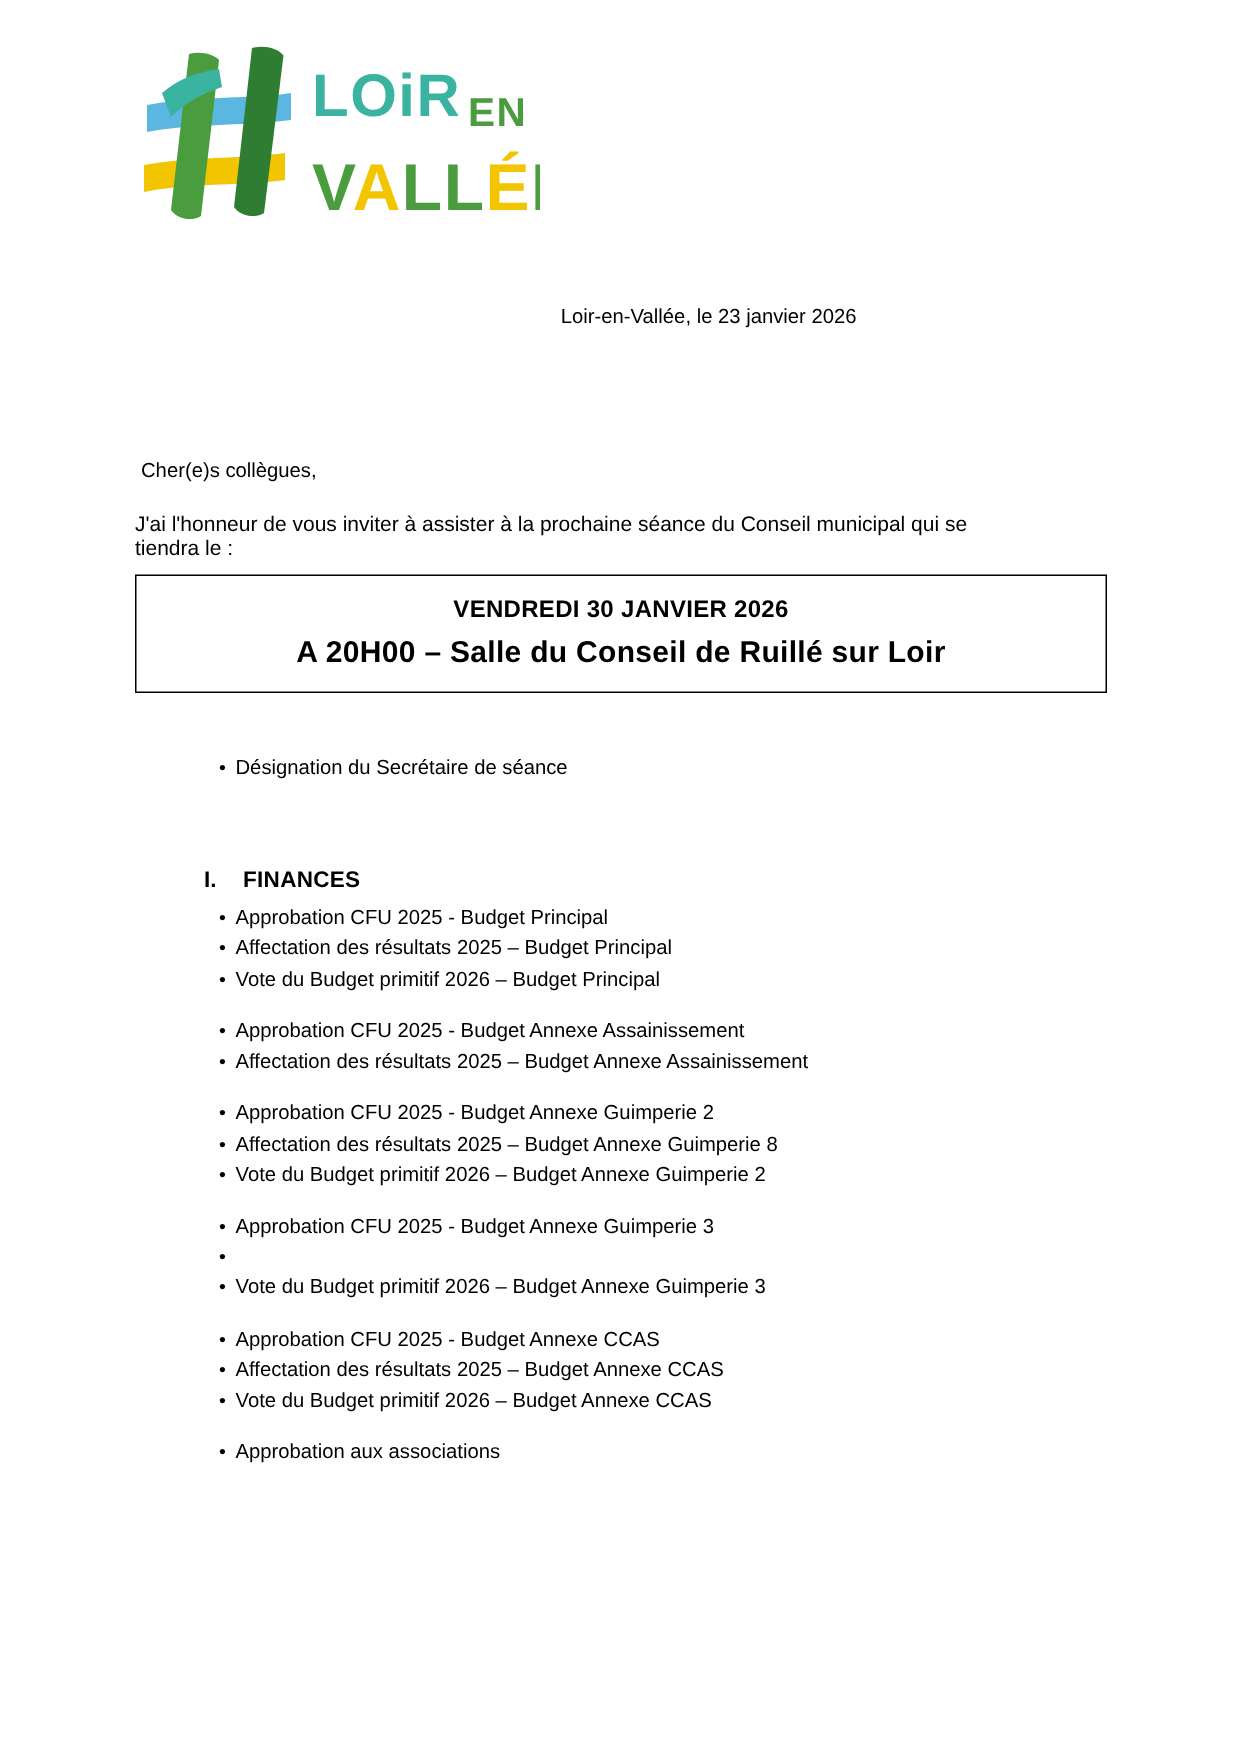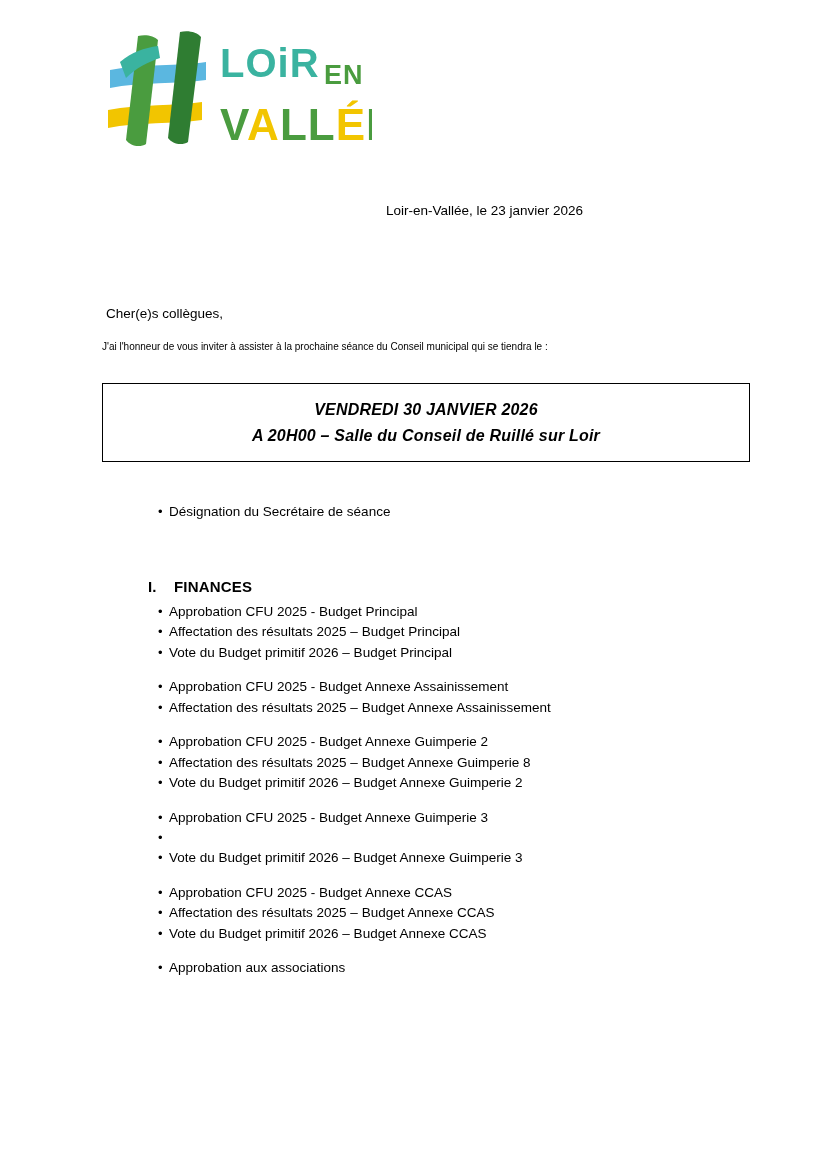--- a/index.html
+++ b/index.html
@@ -13,21 +13,20 @@
     font-family: "Liberation Sans", sans-serif;
     color: #000000;
     position: relative;
     overflow: hidden;
   }
   .page {
     position: relative;
     width: 661px;
     height: 1169px;
     box-sizing: border-box;
-    margin-left: 12px;
   }
 
   
   .logo {
     position: absolute;
     left: 90px;
     top: 22px;
     width: 270px;
     height: 130px;
   }
@@ -47,46 +46,45 @@
   .salutation {
     position: absolute;
     left: 94px;
     top: 306px;
     font-size: 13.5px;
   }
   .intro {
     position: absolute;
     left: 90px;
     top: 341px;
-    font-size: 10px;
+    font-size: 14px;
   }
 
   
   .meeting-box {
     position: absolute;
     left: 90px;
     top: 383px;
     width: 648px;
     height: 79px;
     border: 1px solid #000;
     box-sizing: border-box;
     display: flex;
     flex-direction: column;
     align-items: center;
     justify-content: center;
-    font-style: italic;
   }
   .meeting-line1 {
     font-size: 16px;
     font-weight: bold;
     letter-spacing: 0.2px;
     margin-bottom: 8px;
   }
   .meeting-line2 {
-    font-size: 16px;
+    font-size: 20px;
     font-weight: bold;
     letter-spacing: 0.2px;
   }
 
   
   .content {
     position: absolute;
     left: 90px;
     top: 505px;
     width: 650px;

